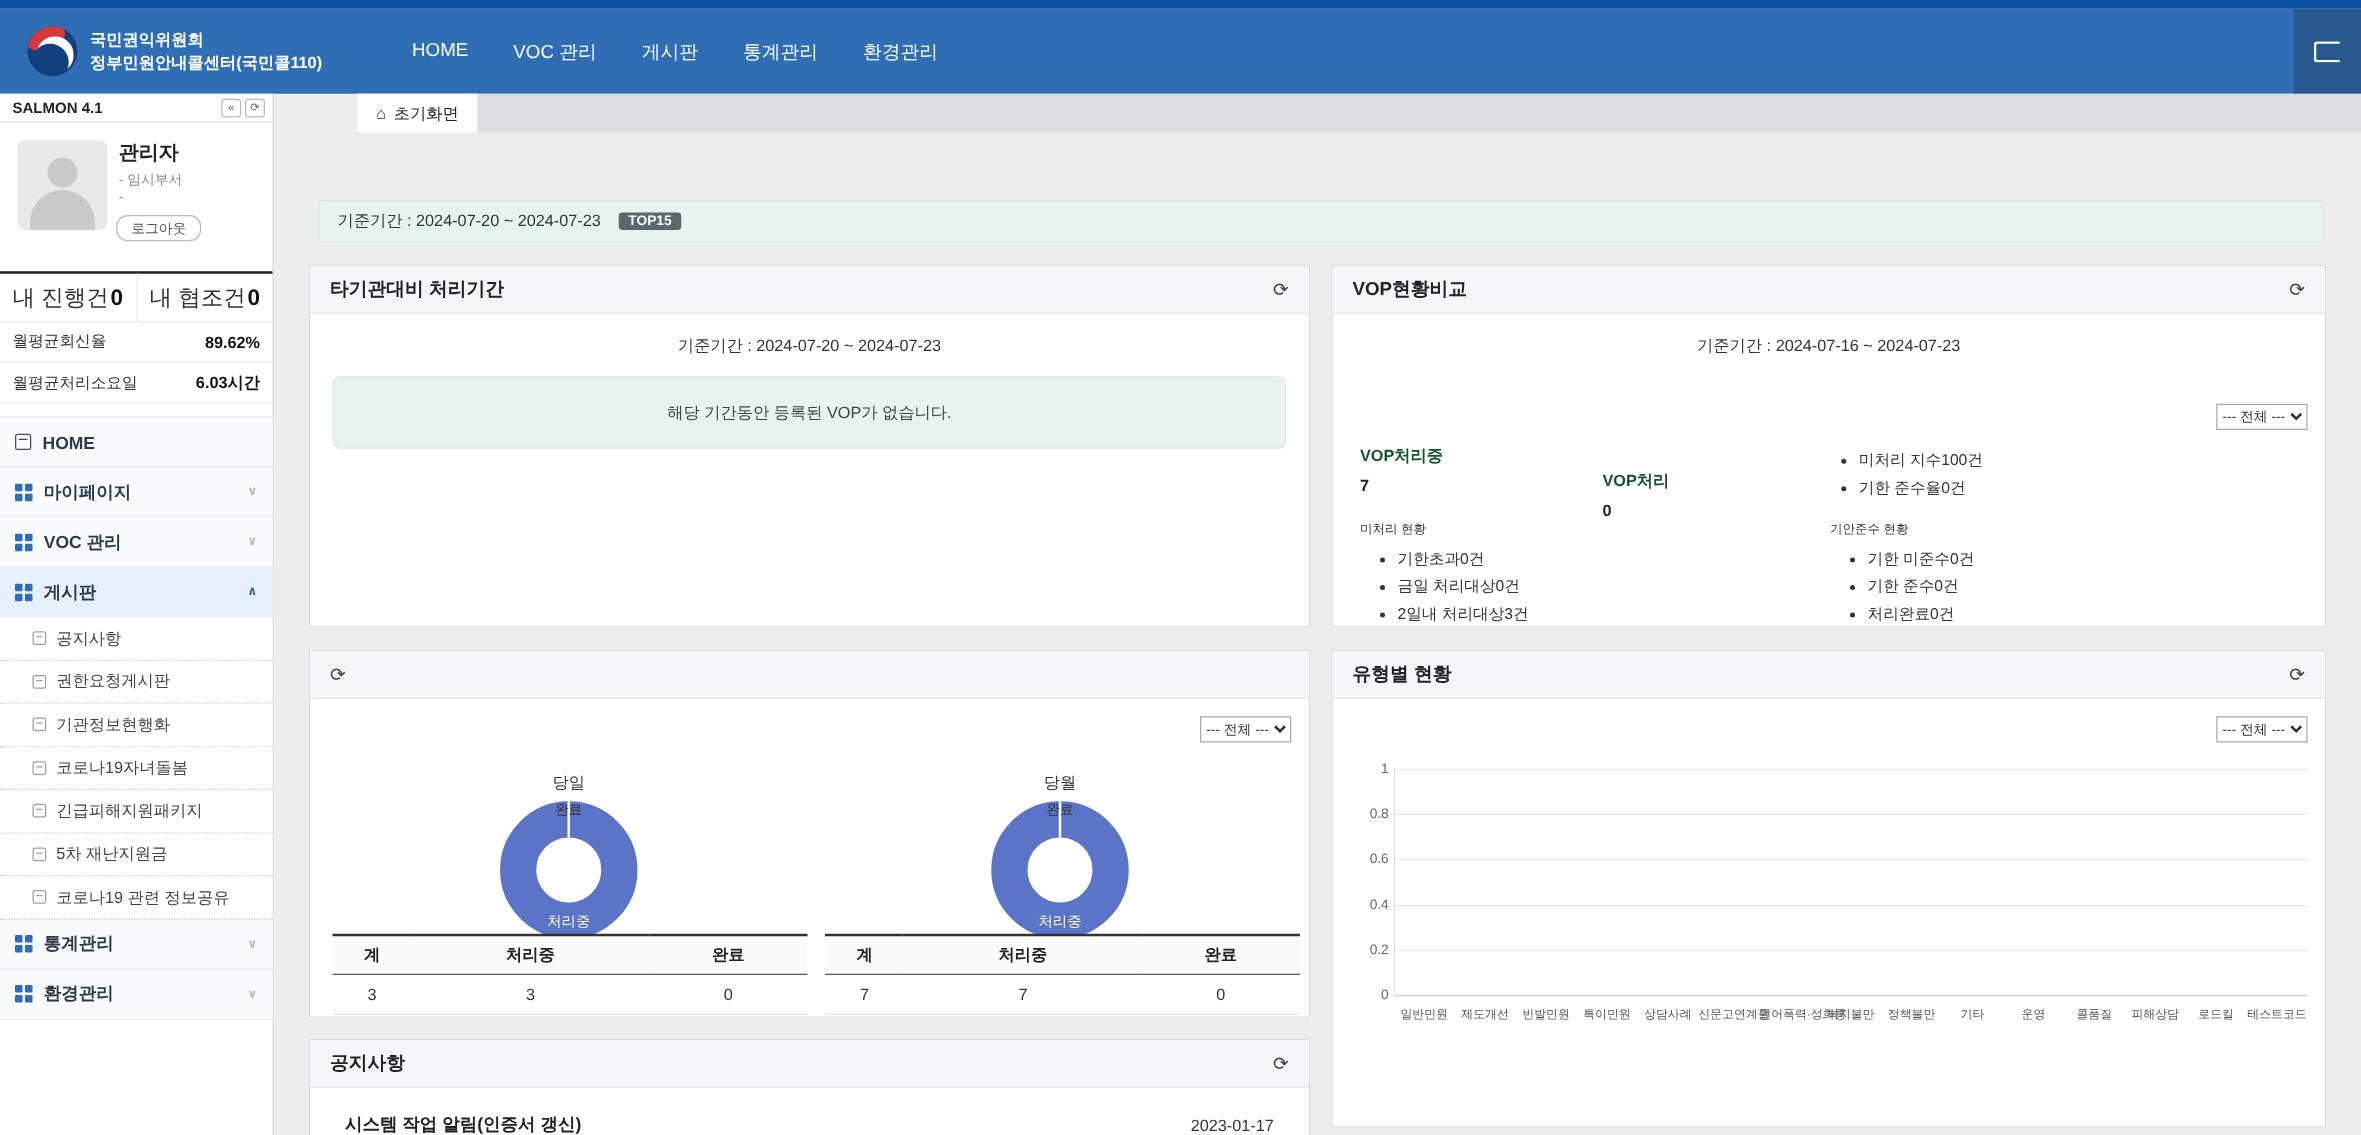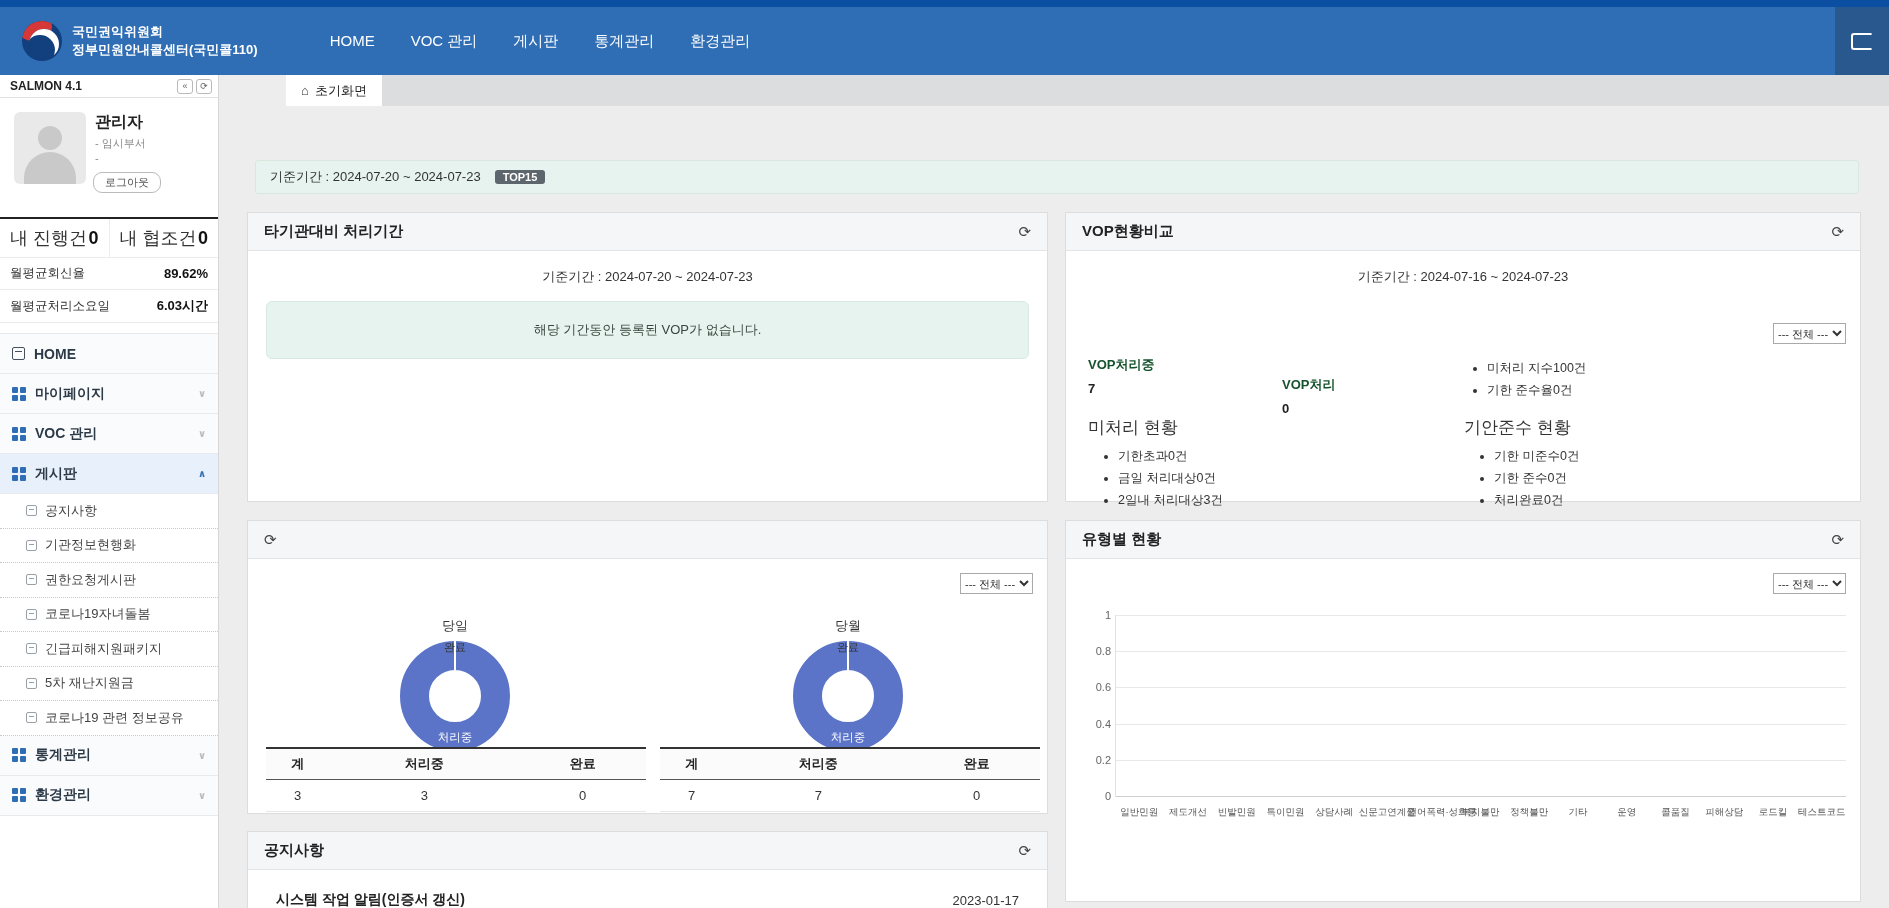--- a/index.html
+++ b/index.html
@@ -88,21 +88,21 @@
     display:flex; align-items:center; justify-content:center; font-size:13px; color:#39453f; }
 
   .vop-body { position:relative; height:250px; }
   .vop-select { position:absolute; right:14px; top:55px; }
   select { font-size:11px; color:#333; height:21px; border:1px solid #a9a9a9; background:#fff; }
   .vop-stat { position:absolute; font-size:13px; }
   .vop-stat .lb { font-weight:bold; color:#14532d; }
   .vop-stat .vl { margin-top:7px; font-weight:bold; color:#222; }
   .vop-ul { list-style:disc; margin-left:16px; font-size:12.5px; color:#333; }
   .vop-ul li { margin-bottom:5px; }
-  .vop-sec-title { font-size:17px; color:#333; margin-bottom:9px; }
+  .vop-sec-title { font-size:10px; color:#333; margin-bottom:9px; }
   .vop-top-bullets { position:absolute; left:405px; top:92px; }
   .vop-unproc { position:absolute; left:22px; top:148px; }
   .vop-unproc ul { margin-left:30px; }
   .vop-comp { position:absolute; left:398px; top:148px; }
   .vop-comp ul { margin-left:30px; }
 
   .dm-body { position:relative; height:254px; }
   .dm-select { position:absolute; right:14px; top:14px; }
   .donut-wrap { position:absolute; width:160px; text-align:center; }
   .dw1 { left:127px; top:58px; } .dw2 { left:520px; top:58px; }
@@ -223,25 +223,25 @@
         </span>
       <span>게시판</span>
       <span class="chev">∧</span>
     </div>
     <div class="s-item">
       <span class="sub-ico"></span>
       <span>공지사항</span>
     </div>
     <div class="s-item">
       <span class="sub-ico"></span>
+      <span>권한요청게시판</span>
+    </div>
+    <div class="s-item">
+      <span class="sub-ico"></span>
       <span>기관정보현행화</span>
-    </div>
-    <div class="s-item">
-      <span class="sub-ico"></span>
-      <span>권한요청게시판</span>
     </div>
     <div class="s-item">
       <span class="sub-ico"></span>
       <span>코로나19자녀돌봄</span>
     </div>
     <div class="s-item">
       <span class="sub-ico"></span>
       <span>긴급피해지원패키지</span>
     </div>
     <div class="s-item">

